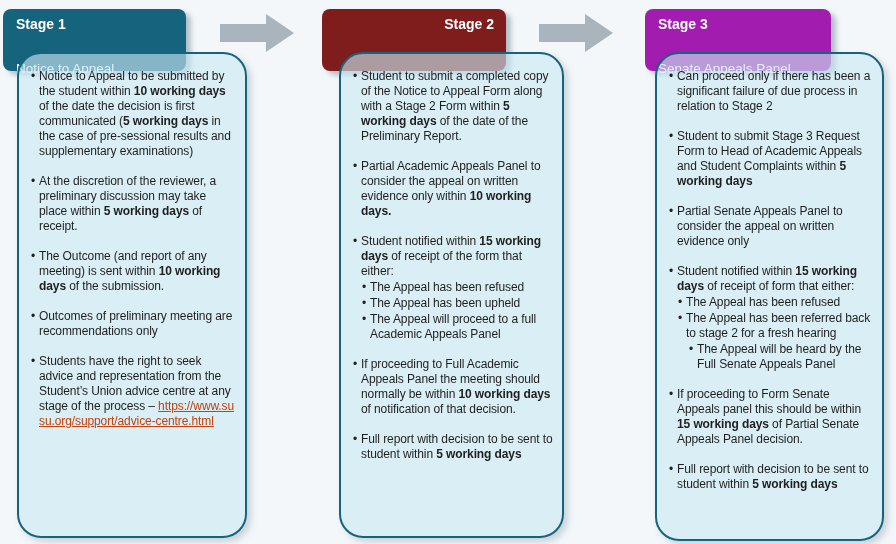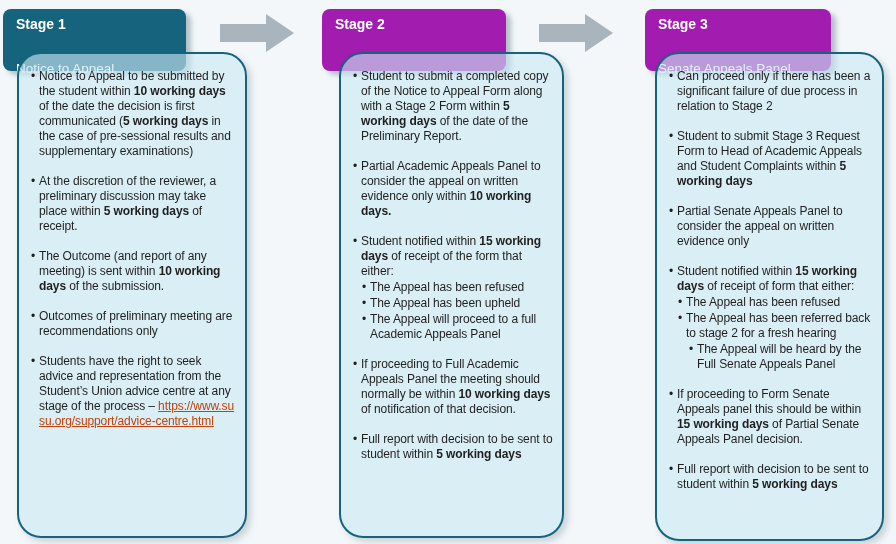--- a/index.html
+++ b/index.html
@@ -76,21 +76,21 @@
           <span class="marker">•</span>
           <span class="btext"><span>Students have the right to seek advice and representation from the Student’s Union advice centre at any stage of the process – </span><a class="link" href="#">https://www.susu.org/support/advice-centre.html</a></span>
         </div>
       </div>
   </div>
 
   <svg class="arrow arrow1" width="75" height="40" viewBox="0 0 75 40" aria-hidden="true">
     <polygon points="0,11 46,11 46,1 74,20 46,39 46,29 0,29" fill="#a9b4bc" style="fill: rgb(169, 180, 188);"></polygon>
   </svg>
 
-  <div class="hdr hdr2" style="background-color: #a21caf;">
+  <div class="hdr hdr2" style="background-color: #7f1d1d; text-align: right;">
     <div class="t1">Stage 2</div>
   </div>
   <div class="bodybox body2" style="border-color: rgb(21, 99, 124);">
     <div class="bullets">
         <div class="bullet i0">
           <span class="marker">•</span>
           <span class="btext"><span>Student to submit a completed copy of the Notice to Appeal Form along with a Stage 2 Form within </span><span class="bold">5 working days</span><span> of the date of the Preliminary Report.</span></span>
         </div>
         <div class="bullet i0">
           <span class="marker">•</span>

